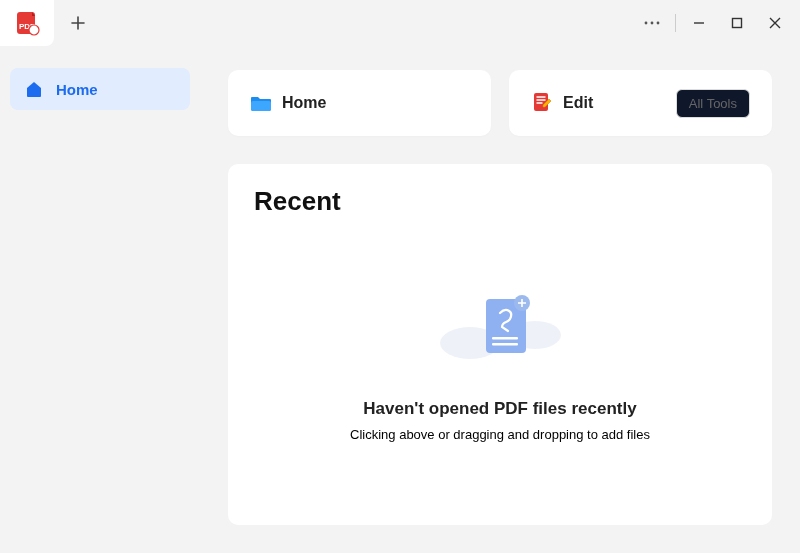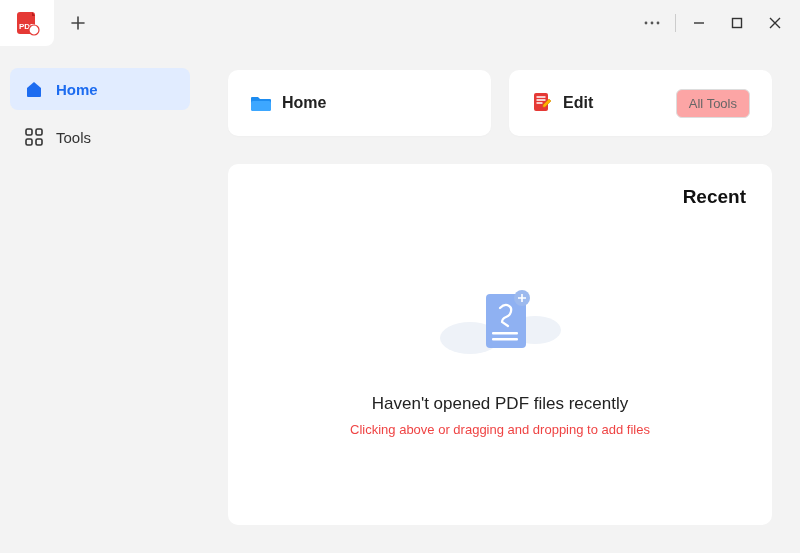--- a/index.html
+++ b/index.html
@@ -56,21 +56,20 @@
     .divider-bar {
       width: 1px;
       height: 18px;
       background: #ccc;
     }
 
     .body-area {
       display: flex;
       height: calc(553px - 46px);
       background: #f3f3f3;
-      text-align: right;
     }
 
     .sidebar {
       width: 200px;
       padding: 22px 10px 10px 10px;
       background: #f3f3f3;
     }
     .sidebar-item {
       display: flex;
       align-items: center;
@@ -136,33 +135,33 @@
       align-items: center;
       justify-content: center;
     }
     .all-tools-btn {
       border: 1px solid #ddd;
       border-radius: 6px;
       padding: 6px 12px;
       font-size: 13px;
       color: #666;
       cursor: pointer;
-      background: #fca5a5;
+      background: #0f172a;
     }
 
     .recent-panel {
       background: #fff;
       border-radius: 10px;
       flex: 1;
       padding: 22px 26px 26px 26px;
       display: flex;
       flex-direction: column;
     }
     .recent-title {
-      font-size: 19px;
+      font-size: 26px;
       font-weight: 700;
       color: #111;
       margin-bottom: 10px;
     }
     .empty-state {
       flex: 1;
       display: flex;
       flex-direction: column;
       align-items: center;
       justify-content: center;
@@ -172,26 +171,26 @@
       width: 160px;
       height: 90px;
       margin-bottom: 16px;
       display: flex;
       align-items: center;
       justify-content: center;
       position: relative;
     }
     .empty-heading {
       font-size: 17px;
-      font-weight: 400;
+      font-weight: 700;
       color: #222;
     }
     .empty-sub {
       font-size: 13px;
-      color: #ef4444;
+      color: #000000;
     }
   </style>
 </head>
 <body>
 
 <div class="title-bar">
   <div class="title-left">
     <div class="app-logo">
       <svg width="26" height="26" viewBox="0 0 26 26">
         <rect x="3" y="2" width="18" height="22" rx="3" fill="#e53935"></rect>
@@ -236,31 +235,20 @@
 <div class="body-area">
 
   <div class="sidebar">
     <div class="sidebar-item active">
       <span class="sidebar-icon">
         <svg width="20" height="20" viewBox="0 0 20 20">
           <path d="M3 9 L10 3 L17 9 V17 A1 1 0 0 1 16 18 H4 A1 1 0 0 1 3 17 Z" fill="#1d6cf0"></path>
         </svg>
       </span>
       <span>Home</span>
-    </div>
-    <div class="sidebar-item">
-      <span class="sidebar-icon">
-        <svg width="18" height="18" viewBox="0 0 18 18">
-          <rect x="1" y="1" width="6" height="6" rx="1.5" fill="none" stroke="#333" stroke-width="1.6"></rect>
-          <rect x="11" y="1" width="6" height="6" rx="1.5" fill="none" stroke="#333" stroke-width="1.6"></rect>
-          <rect x="1" y="11" width="6" height="6" rx="1.5" fill="none" stroke="#333" stroke-width="1.6"></rect>
-          <rect x="11" y="11" width="6" height="6" rx="1.5" fill="none" stroke="#333" stroke-width="1.6"></rect>
-        </svg>
-      </span>
-      <span>Tools</span>
     </div>
   </div>
 
   <div class="main">
 
     <div class="action-row">
 
       <div class="action-card left">
         <div class="action-btn">
           <span class="action-icon">

